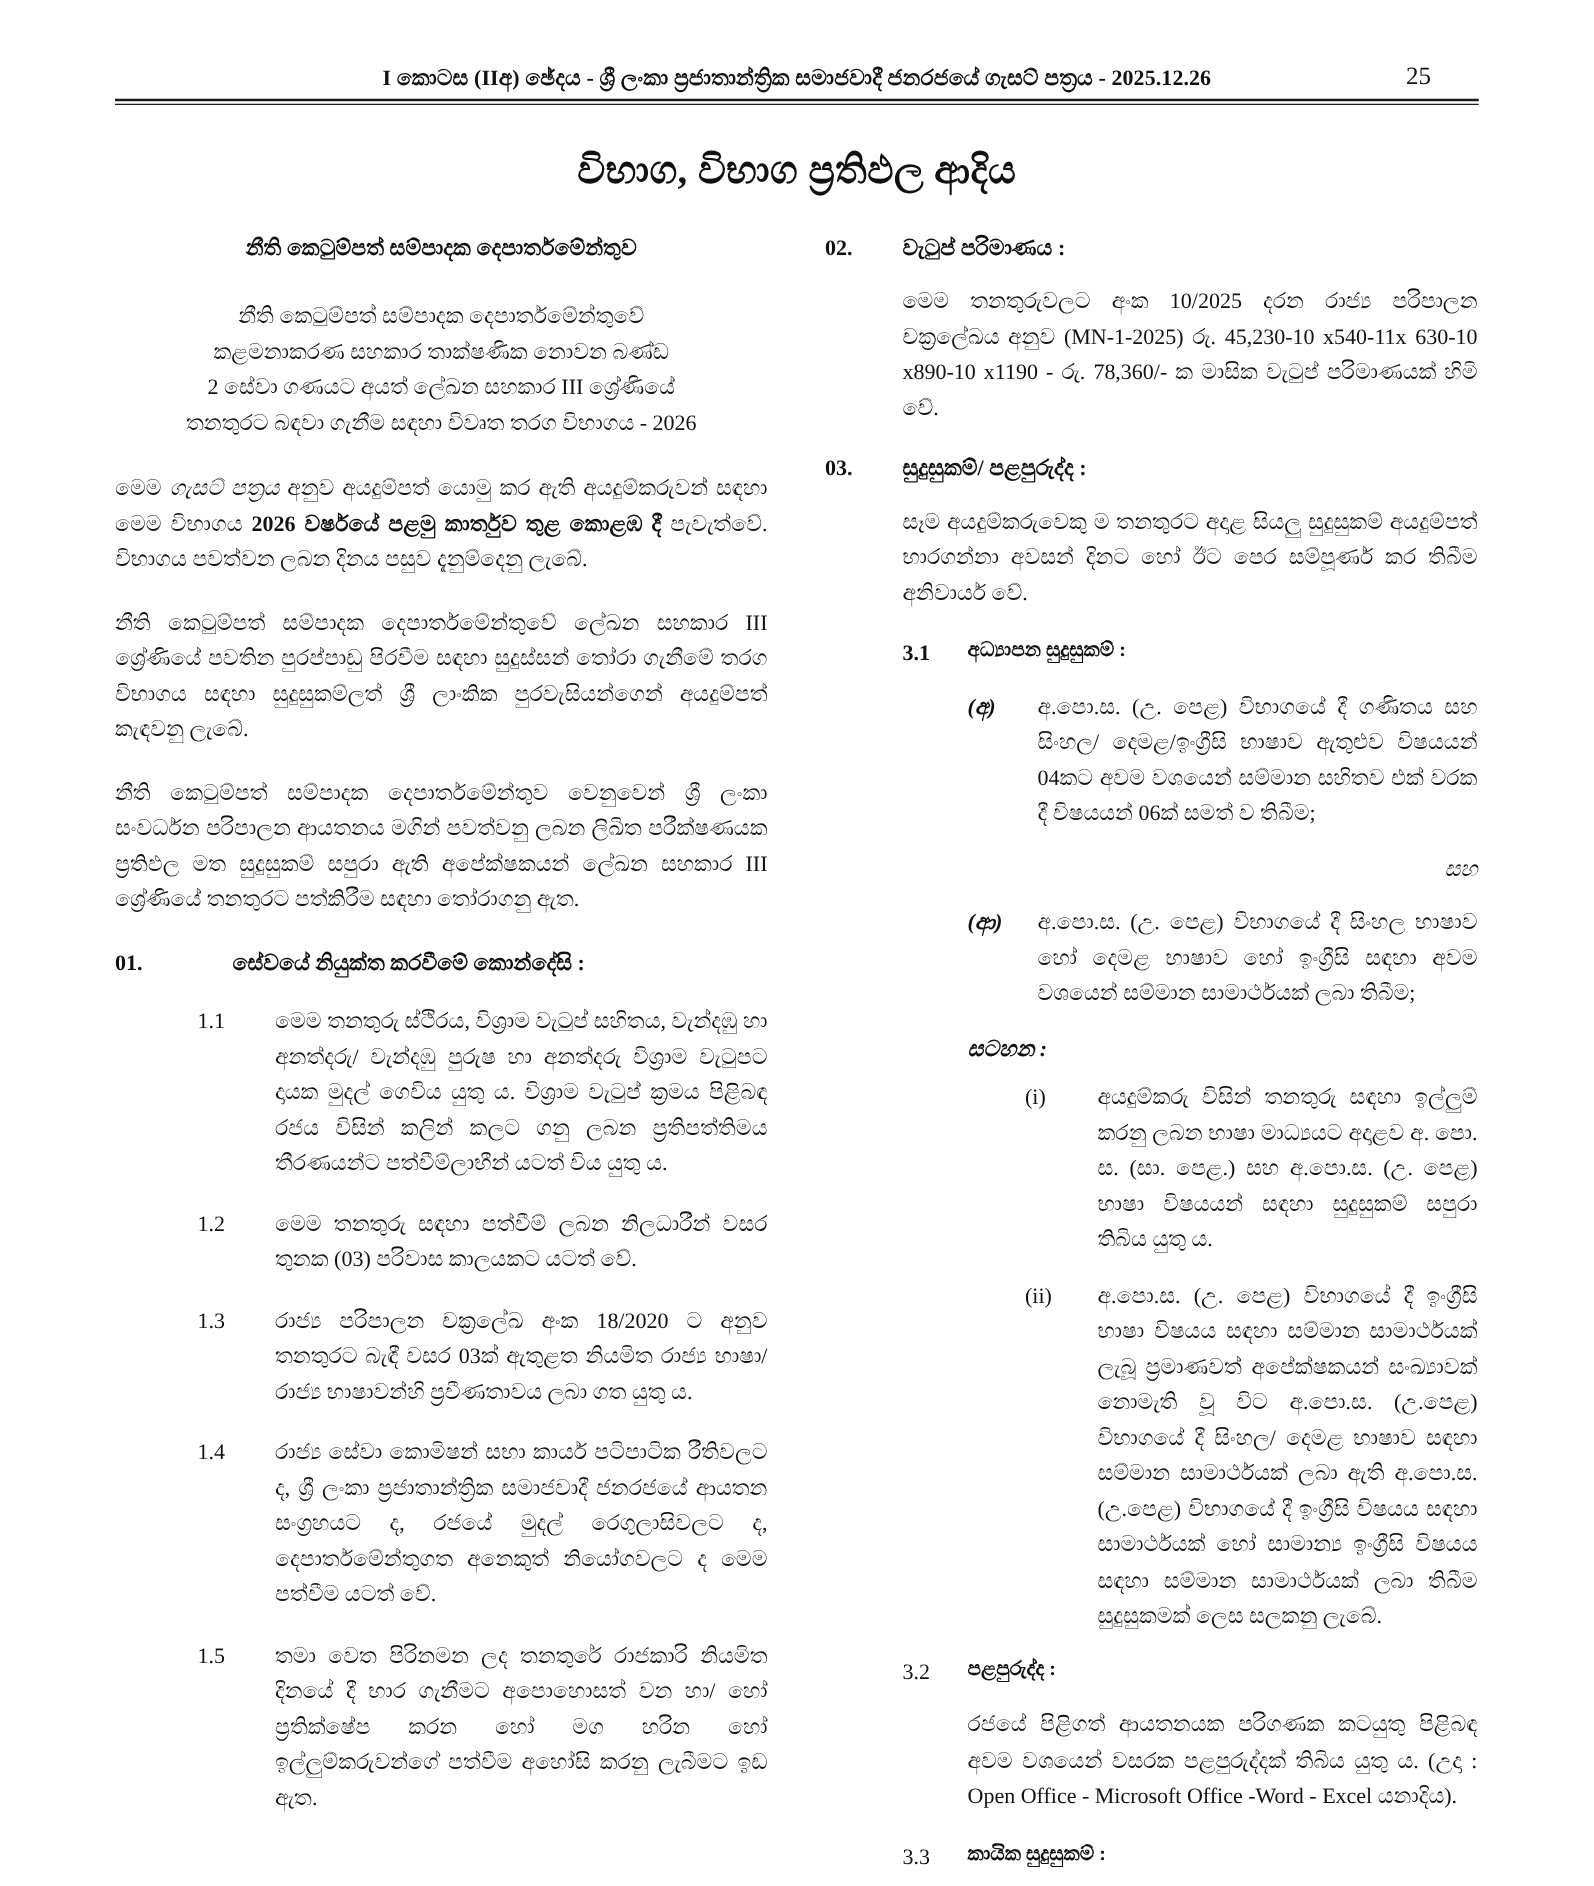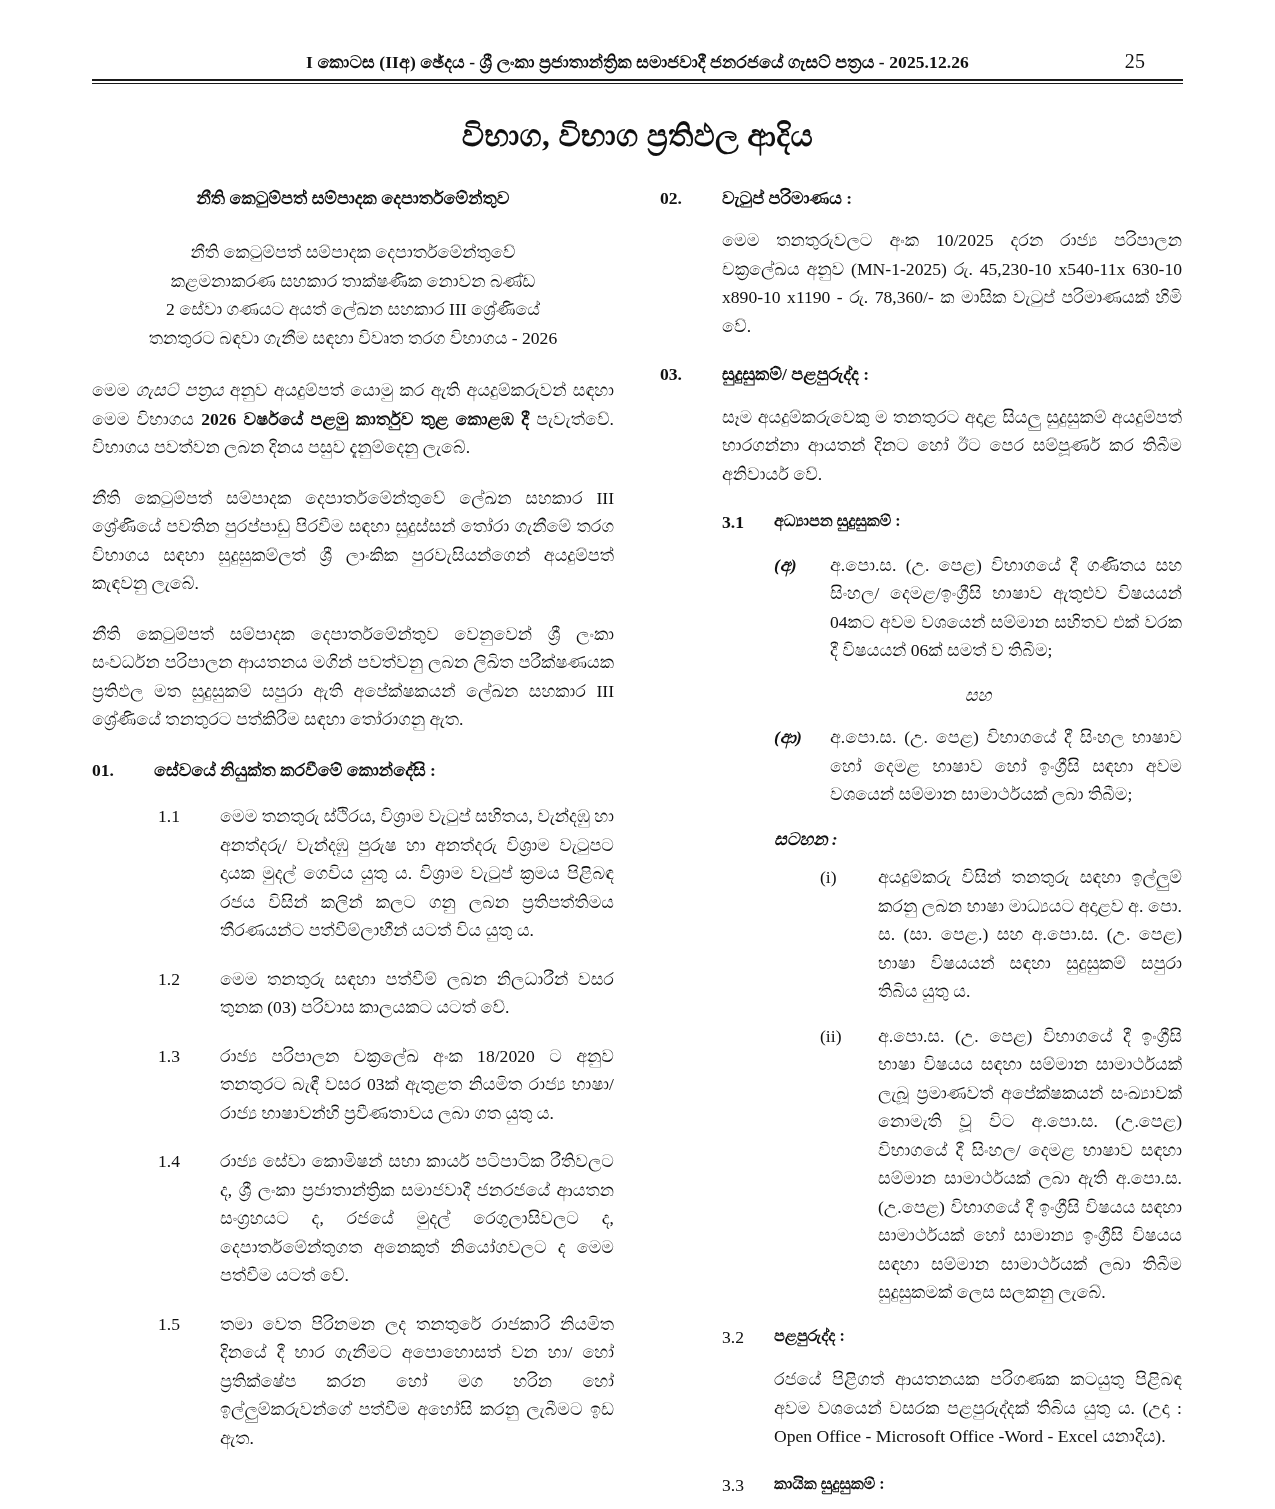--- a/index.html
+++ b/index.html
@@ -96,20 +96,21 @@
     margin: 0 0 22px 0;
   }
 
   b, .b { font-weight: bold; }
 
   
   .sec {
     display: flex;
     margin: 0 0 18px 0;
     font-weight: bold;
+    gap: 32px;
   }
   .sec-num {
     flex: 0 0 62px;
     font-size: 17.6px;
   }
   .sec-title {
     font-size: 17.6px;
   }
 
   .sec-r {
@@ -176,21 +177,21 @@
   }
   .lettered-body {
     flex: 1 1 auto;
     text-align: justify;
     text-justify: inter-word;
     font-size: 17.6px;
     line-height: 1.62;
   }
 
   .conj {
-    text-align: center;
+    text-align: right;
     font-style: italic;
     font-size: 16px;
     margin: 0 0 14px 0;
     padding-left: 114px;
   }
 
   .note-label {
     padding-left: 114px;
     font-style: italic;
     font-weight: bold;
@@ -294,21 +295,21 @@
       <div class="sec-r">
         <span class="sec-num">02.</span>
         <span class="sec-title">වැටුප් පරිමාණය :</span>
       </div>
       <p class="rbody">මෙම තනතුරුවලට අංක 10/2025 දරන රාජ්‍ය පරිපාලන චක්‍රලේඛය අනුව (MN-1-2025) රු. 45,230-10 x540-11x 630-10 x890-10 x1190 - රු. 78,360/- ක මාසික වැටුප් පරිමාණයක් හිමි වේ.</p>
 
       <div class="sec-r">
         <span class="sec-num">03.</span>
         <span class="sec-title">සුදුසුකම්/ පළපුරුද්ද :</span>
       </div>
-      <p class="rbody">සෑම අයදුම්කරුවෙකු ම තනතුරට අදාළ සියලු සුදුසුකම් අයදුම්පත් භාරගන්නා ආයතන් දිනට හෝ ඊට පෙර සම්පූර්ණ කර තිබීම අනිවාර්ය වේ.</p>
+      <p class="rbody">සෑම අයදුම්කරුවෙකු ම තනතුරට අදාළ සියලු සුදුසුකම් අයදුම්පත් භාරගන්නා අවසන් දිනට හෝ ඊට පෙර සම්පූර්ණ කර තිබීම අනිවාර්ය වේ.</p>
 
       <div class="sub">
         <span class="sub-num">3.1</span>
         <span class="sub-title">අධ්‍යාපන සුදුසුකම් :</span>
       </div>
 
       <div class="lettered">
         <span class="lettered-mark">(අ)</span>
         <span class="lettered-body">අ.පො.ස. (උ. පෙළ) විභාගයේ දී ගණිතය සහ සිංහල/ දෙමළ/ඉංග්‍රීසි භාෂාව ඇතුළුව විෂයයන් 04කට අවම වශයෙන් සම්මාන සහිතව එක් වරක දී විෂයයන් 06ක් සමත් ව තිබීම;</span>
       </div>

